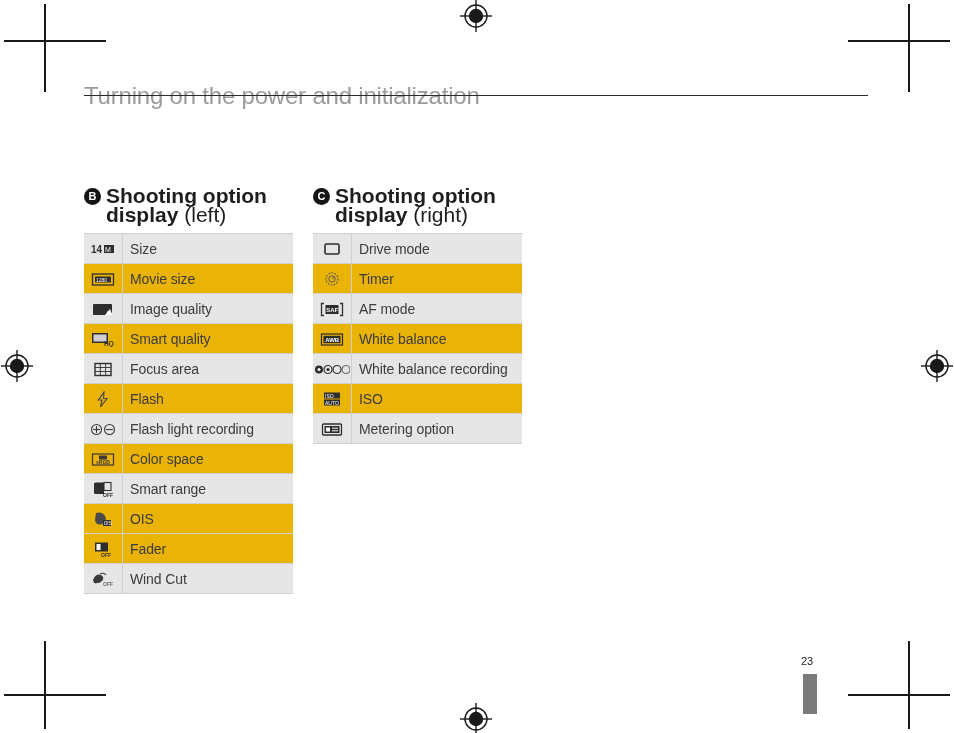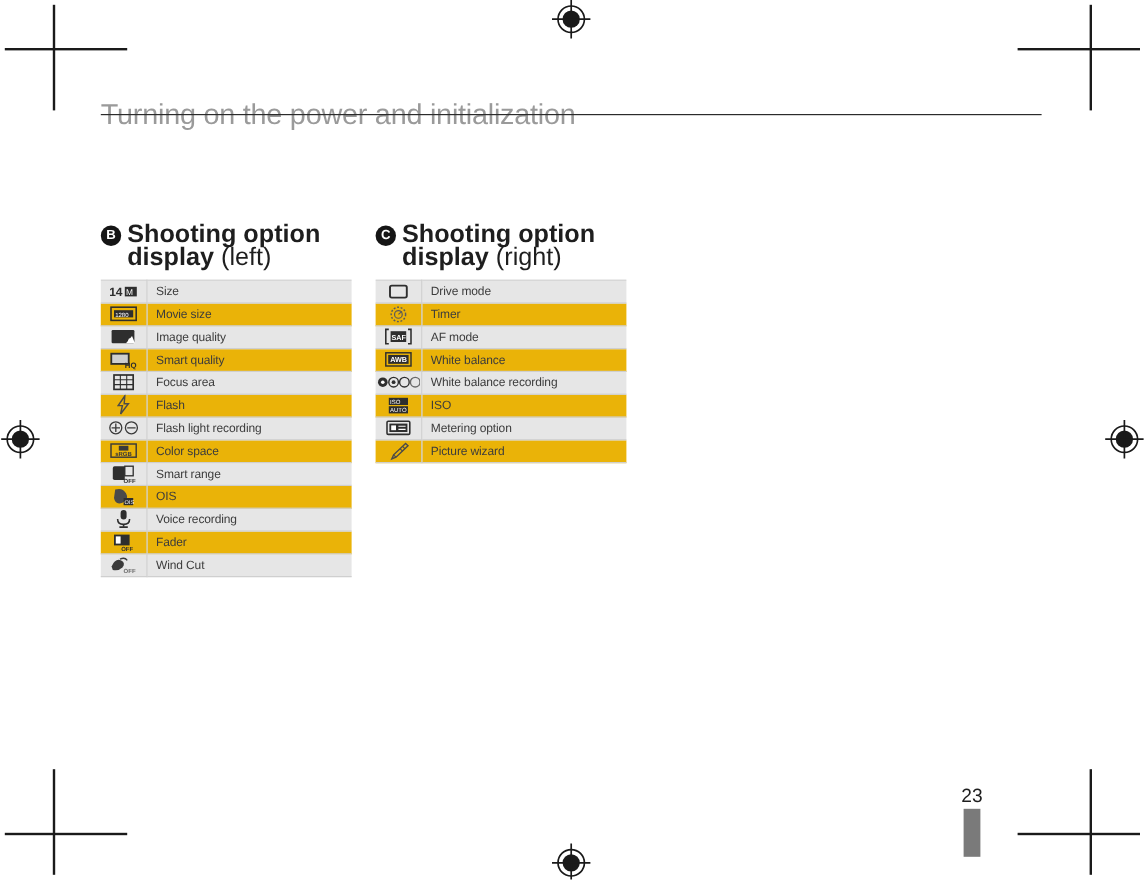--- a/index.html
+++ b/index.html
@@ -83,55 +83,55 @@
   .sec-title-1 { font-weight: bold; display: block; }
   .sec-title-2 { font-weight: bold; }
   .sec-title-paren { font-weight: normal; }
 
   
   .opt-table {
     border-collapse: collapse;
     width: 209px;
     table-layout: fixed;
   }
-  .opt-table tr { height: 19px; }
+  .opt-table tr { height: 30px; }
   .opt-table td {
     border-top: 1px solid #cfcfcf;
     border-bottom: 1px solid #cfcfcf;
     padding: 0;
     vertical-align: middle;
   }
   .opt-table tr.shaded td { background: #e6e6e6; }
   .opt-table tr.plain td  { background: #eab308; }
 
   td.icon-cell {
     width: 38px;
     text-align: center;
     border-right: 1px solid #cfcfcf;
   }
   td.icon-cell.narrow { width: 36px; }
   td.label-cell {
     padding-left: 7px;
-    font-size: 10px;
+    font-size: 14px;
     color: #3c3c3c;
     white-space: nowrap;
     letter-spacing: -0.1px;
   }
   .icon-glyph {
     display: inline-block;
     line-height: 0;
     vertical-align: middle;
   }
 
   
   .pagenum {
     position: absolute;
     left: 717px;
     top: 655px;
-    font-size: 16px;
+    font-size: 11px;
     color: #1e1e1e;
   }
   .page-tab {
     position: absolute;
     left: 719px;
     top: 674px;
     width: 14px;
     height: 40px;
     background: #7a7a7a;
   }
@@ -313,33 +313,20 @@
             <span class="icon-glyph">
               <svg width="22" height="16" viewBox="0 0 22 16">
                   <path d="M4 2 Q10 0 13 5 Q16 10 10 13 Q4 15 3 9 Z" fill="#4a4a4a"></path>
                   <rect x="11" y="9" width="8" height="6" fill="#2e2e2e"></rect>
                   <text x="11.8" y="14" font-family="Liberation Sans, sans-serif" font-size="4.6" fill="#ffffff">OIS</text>
                 </svg>
             </span>
           </td>
           <td class="label-cell">OIS</td>
         </tr>
-        <tr class="shaded">
-          <td class="icon-cell">
-            <span class="icon-glyph">
-              <svg width="16" height="17" viewBox="0 0 16 17">
-                  <rect x="5.5" y="1" width="5" height="8" rx="2.5" fill="#2e2e2e"></rect>
-                  <path d="M3 8.5 Q3 13 8 13 Q13 13 13 8.5" fill="none" stroke="#2e2e2e" stroke-width="1.3"></path>
-                  <line x1="8" y1="13" x2="8" y2="15" stroke="#2e2e2e" stroke-width="1.3"></line>
-                  <line x1="4.5" y1="15.3" x2="11.5" y2="15.3" stroke="#2e2e2e" stroke-width="1.5"></line>
-                </svg>
-            </span>
-          </td>
-          <td class="label-cell">Voice recording</td>
-        </tr>
         <tr class="plain">
           <td class="icon-cell">
             <span class="icon-glyph">
               <svg width="22" height="16" viewBox="0 0 22 16">
                   <rect x="3" y="1.5" width="13" height="9" fill="#2e2e2e"></rect>
                   <rect x="4.5" y="3" width="4" height="6" fill="#ffffff"></rect>
                   <text x="9" y="15.5" font-family="Liberation Sans, sans-serif" font-size="5" font-weight="bold" fill="#2e2e2e">OFF</text>
                 </svg>
             </span>
           </td>
@@ -455,33 +442,20 @@
                   <rect x="1.5" y="2" width="19" height="11" rx="1" fill="none" stroke="#2e2e2e" stroke-width="1.3"></rect>
                   <rect x="3.5" y="4" width="15" height="7" fill="#2e2e2e"></rect>
                   <rect x="5" y="5.5" width="4" height="4" fill="#ffffff"></rect>
                   <line x1="11" y1="6.2" x2="17" y2="6.2" stroke="#ffffff" stroke-width="1"></line>
                   <line x1="11" y1="8.8" x2="17" y2="8.8" stroke="#ffffff" stroke-width="1"></line>
                 </svg>
             </span>
           </td>
           <td class="label-cell">Metering option</td>
         </tr>
-        <tr class="plain">
-          <td class="icon-cell">
-            <span class="icon-glyph">
-              <svg width="20" height="16" viewBox="0 0 20 16">
-                  <path d="M16 1.5 L18 3.5 L8 13 L4.5 14.5 L6 11 Z" fill="none" stroke="#4a4a4a" stroke-width="1.2"></path>
-                  <path d="M6 11 L8 13" stroke="#4a4a4a" stroke-width="1"></path>
-                  <line x1="13.5" y1="4" x2="15.5" y2="6" stroke="#4a4a4a" stroke-width="1"></line>
-                  <line x1="11.5" y1="6" x2="13.5" y2="8" stroke="#4a4a4a" stroke-width="1"></line>
-                </svg>
-            </span>
-          </td>
-          <td class="label-cell">Picture wizard</td>
-        </tr>
       </tbody>
     </table>
   </div>
 
   <div class="pagenum">23</div>
   <div class="page-tab"></div>
 
 </div>
 
 </body></html>

